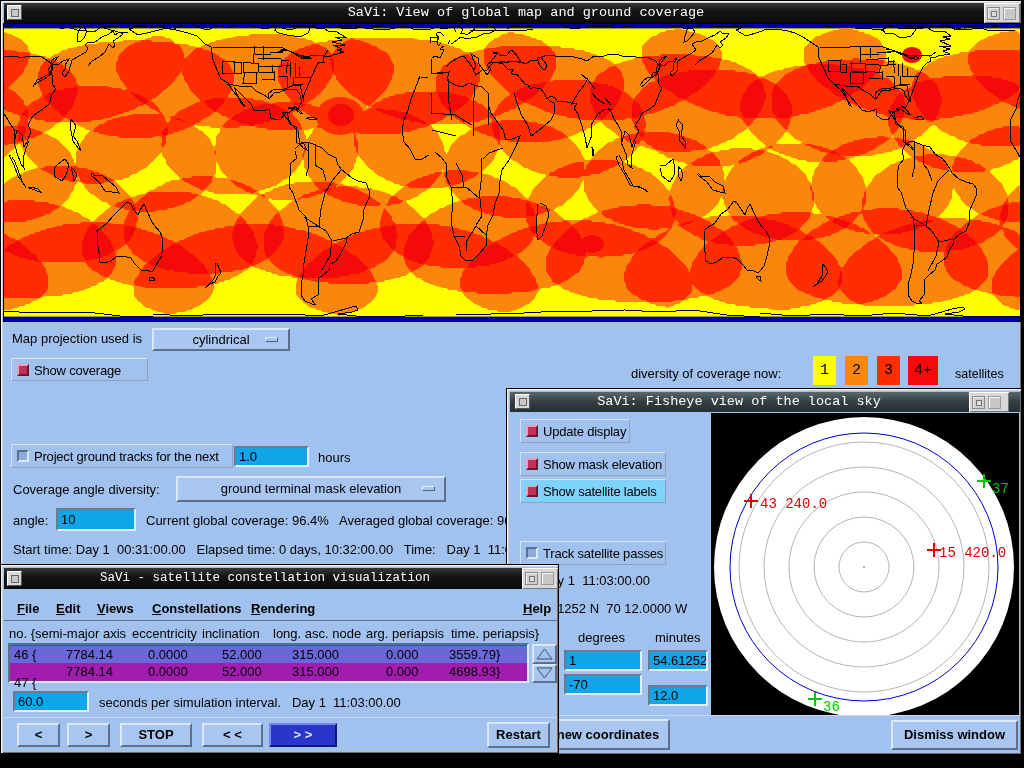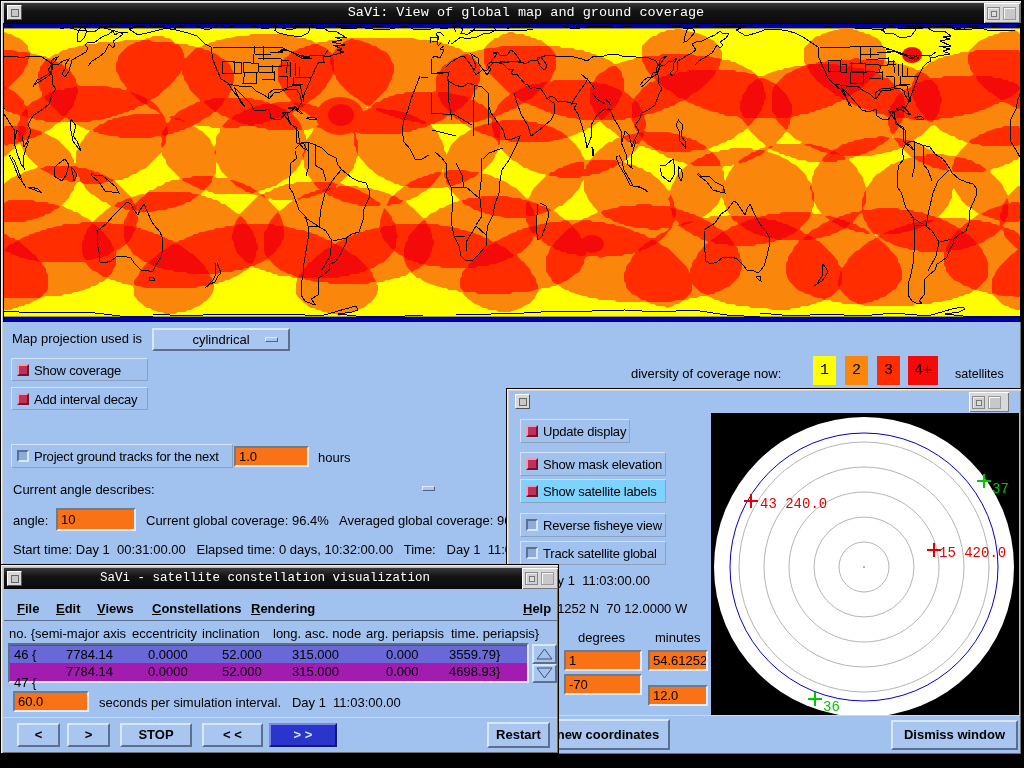--- a/index.html
+++ b/index.html
@@ -25,21 +25,21 @@
  font-size:13px;font-weight:bold;color:#000;text-align:center;}
 .opt{position:absolute;background:#a8c6f0;border:2px solid;
  border-color:#d8e8fc #5c6f8e #5c6f8e #d8e8fc;font-size:13px;color:#000;text-align:center;}
 .dash{position:absolute;width:13px;height:5px;background:#a8c6f0;border:1px solid;
  border-color:#e0ecfc #50618a #50618a #e0ecfc;}
 .chk{position:absolute;border:1px solid #d5e2f6;border-right-color:#8fa0bf;border-bottom-color:#8fa0bf;}
 .ind{position:absolute;left:5px;top:50%;margin-top:-6px;width:12px;height:12px;}
 .ind.on{background:#c23057;border:2px solid;border-color:#e8a0b8 #6e1830 #6e1830 #e8a0b8;}
 .ind.off{background:#8fabdc;border:2px solid;border-color:#5c6f8e #d8e8fc #d8e8fc #5c6f8e;}
 .chk .t{position:absolute;left:22px;top:50%;transform:translateY(-50%);font-size:13px;white-space:pre;letter-spacing:-0.2px;}
-.entry{position:absolute;background:#f97316;border:2px solid;
+.entry{position:absolute;background:#0ea5e9;border:2px solid;
  border-color:#6e7b8e #e4ecf8 #e4ecf8 #6e7b8e;font-size:13px;color:#000;padding-left:3px;
  white-space:pre;overflow:hidden;}
 .u{text-decoration:underline}
 </style></head>
 <body>
 
 <div class="win frame" style="left:0;top:0;width:1022px;height:566px">
   <div class="tbar tdark" style="left:3px;top:2px;width:1015px;height:20px;line-height:20px">
       <span style="position:absolute;left:22px;width:1000px;text-align:center">SaVi: View of global map and ground coverage</span>
     </div>
@@ -65,75 +65,71 @@
       </svg></div>
 
   <div class="lbl" style="left:11px;top:330px">Map projection used is</div>
   <div class="opt" style="left:151px;top:327px;width:138px;height:23px;line-height:19px">cylindrical</div>
   <div class="dash" style="left:264px;top:336px"></div>
 
   <div class="chk" style="left:10px;top:357px;width:137px;height:23px">
       <span class="ind on"></span>
       <span class="t">Show coverage</span>
     </div>
-  <div class="chk" style="left:10px;top:386px;width:137px;height:23px">
-      <span class="ind on"></span>
-      <span class="t">Add interval decay</span>
-    </div>
 
   <div class="chk" style="left:10px;top:443px;width:222px;height:24px">
       <span class="ind off"></span>
       <span class="t">Project ground tracks for the next</span>
     </div>
   <div class="entry" style="left:233px;top:445px;width:75px;height:21px;line-height:17px">1.0</div>
   <div class="lbl" style="left:317px;top:449px">hours</div>
 
-  <div class="lbl" style="left:12px;top:481px">Current angle describes:</div>
+  <div class="lbl" style="left:12px;top:481px">Coverage angle diversity:</div>
+  <div class="opt" style="left:175px;top:475px;width:270px;height:26px;line-height:22px">ground terminal mask elevation</div>
   <div class="dash" style="left:421px;top:485px"></div>
 
   <div class="lbl" style="left:12px;top:512px">angle:</div>
   <div class="entry" style="left:55px;top:507px;width:80px;height:23px;line-height:19px">10</div>
   <div class="lbl" style="left:145px;top:512px">Current global coverage: 96.4%   Averaged global coverage: 96.4%</div>
 
   <div class="lbl" style="left:12px;top:541px">Start time: Day 1  00:31:00.00   Elapsed time: 0 days, 10:32:00.00   Time:   Day 1  11:03:00.00</div>
 
   <div class="lbl" style="left:630px;top:365px">diversity of coverage now:</div>
   <div class="lbl" style="left:812px;top:355px;width:23px;height:29px;background:#ffff00;text-align:center;line-height:29px;font-family:'Liberation Mono',monospace;font-size:15px">1</div>
   <div class="lbl" style="left:844px;top:355px;width:23px;height:29px;background:#fb860c;text-align:center;line-height:29px;font-family:'Liberation Mono',monospace;font-size:15px">2</div>
   <div class="lbl" style="left:876px;top:355px;width:23px;height:29px;background:#ff2d00;text-align:center;line-height:29px;font-family:'Liberation Mono',monospace;font-size:15px">3</div>
   <div class="lbl" style="left:907px;top:355px;width:30px;height:29px;background:#f50a0a;text-align:center;line-height:29px;font-family:'Liberation Mono',monospace;font-size:15px">4+</div>
   <div class="lbl" style="left:954px;top:366px;font-size:12.5px">satellites</div>
 </div>
 
 <div class="win frame" style="left:506px;top:388px;width:516px;height:367px">
+  <div class="tbar tslate" style="left:3px;top:3px;width:510px;height:20px;line-height:20px">
+      <span style="position:absolute;left:24px;width:410px;text-align:center">SaVi: Fisheye view of the local sky</span>
+    </div>
   <div class="ticon" style="left:8px;top:5px"></div>
   <div class="tbtns" style="left:462px;top:3px;width:40px;height:20px">
       <div class="tb1"></div>
       <div class="tb2"></div>
     </div>
 
   <div class="chk" style="left:13px;top:30px;width:110px;height:24px">
       <span class="ind on"></span>
       <span class="t">Update display</span>
     </div>
   <div class="chk" style="left:13px;top:63px;width:146px;height:24px">
       <span class="ind on"></span>
       <span class="t">Show mask elevation</span>
     </div>
   <div class="chk" style="left:13px;top:90px;width:146px;height:24px;background:#7dd3fc">
       <span class="ind on"></span>
       <span class="t">Show satellite labels</span>
     </div>
-  <div class="chk" style="left:13px;top:124px;width:146px;height:24px">
-      <span class="ind off"></span>
-      <span class="t">Reverse fisheye view</span>
-    </div>
   <div class="chk" style="left:13px;top:152px;width:146px;height:24px">
       <span class="ind off"></span>
-      <span class="t">Track satellite global</span>
+      <span class="t">Track satellite passes</span>
     </div>
 
   <div class="lbl" style="left:34px;top:184px">Day 1  11:03:00.00</div>
   <div class="lbl" style="left:14px;top:212px">1 54.61252 N  70 12.0000 W</div>
   <div class="lbl" style="left:71px;top:241px">degrees</div>
   <div class="lbl" style="left:148px;top:241px">minutes</div>
   <div class="entry" style="left:57px;top:261px;width:78px;height:21px;line-height:17px">1</div>
   <div class="entry" style="left:141px;top:261px;width:60px;height:21px;line-height:17px">54.61252</div>
   <div class="entry" style="left:57px;top:285px;width:78px;height:21px;line-height:17px">-70</div>
   <div class="entry" style="left:141px;top:296px;width:60px;height:21px;line-height:17px">12.0</div>

